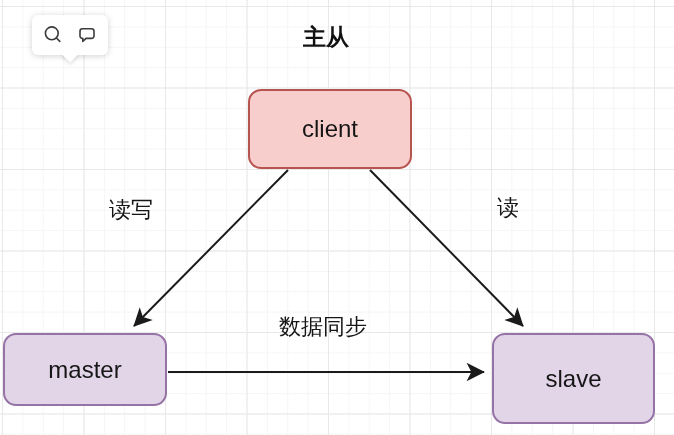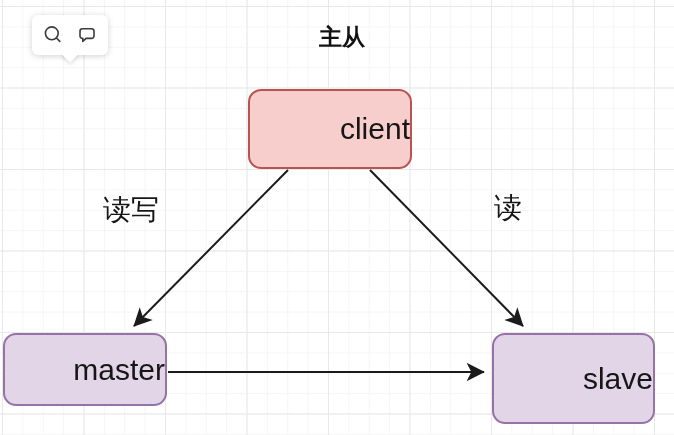--- a/index.html
+++ b/index.html
@@ -18,38 +18,38 @@
       linear-gradient(to bottom, #f5f5f5 1px, transparent 1px);
     background-size: 81.5px 81.5px, 81.5px 81.5px, 20.375px 20.375px, 20.375px 20.375px;
     background-position: 2px 6px;
   }
   .edges { position: absolute; left: 0; top: 0; pointer-events: none; }
   .edges line { stroke: #1a1a1a; stroke-width: 2; }
 
   .node {
     position: absolute; box-sizing: border-box;
     border: 2.5px solid; border-radius: 13px;
-    display: flex; align-items: center; justify-content: flex-end;
-    font-size: 30px; color: #161616; cursor: default;
+    display: flex; align-items: center; justify-content: center;
+    font-size: 24px; color: #161616; cursor: default;
   }
   .node-client { left: 248px; top: 89px; width: 164px; height: 80px;
     background: #f8cecc; border-color: #b85450; }
   .node-master { left: 3px; top: 333px; width: 164px; height: 73px;
     background: #e1d5e7; border-color: #9673a6; }
   .node-slave  { left: 492px; top: 333px; width: 163px; height: 91px;
     background: #e1d5e7; border-color: #9673a6; }
 
   .diagram-title {
     position: absolute; left: 326px; top: 37px;
     transform: translate(-50%, -50%);
-    font-size: 23px; font-weight: bold; color: #111111; white-space: nowrap; margin-left: 16px;
+    font-size: 23px; font-weight: bold; color: #111111; white-space: nowrap;
   }
   .edge-label {
     position: absolute; transform: translate(-50%, -50%);
-    font-size: 28px; color: #161616; white-space: nowrap;
+    font-size: 22px; color: #161616; white-space: nowrap;
   }
   .lbl-read-write { left: 131px; top: 210px; }
   .lbl-read       { left: 508px; top: 208px; }
   .lbl-sync       { left: 323px; top: 327px; }
 
   .toolbar {
     position: absolute; left: 32px; top: 15px; width: 76px; height: 40px;
     background: #ffffff; border-radius: 6px; z-index: 2;
     box-shadow: 0 1px 6px rgba(0,0,0,0.18);
     display: flex; align-items: center; justify-content: center; gap: 12px;
@@ -87,20 +87,21 @@
   </div>
   <div class="node node-master">
     <span>master</span>
   </div>
   <div class="node node-slave">
     <span>slave</span>
   </div>
 
   <div class="edge-label lbl-read-write">读写</div>
   <div class="edge-label lbl-read">读</div>
+  <div class="edge-label lbl-sync">数据同步</div>
 
   <div class="toolbar">
     <svg class="tool-icon" width="22" height="22" viewBox="0 0 22 22">
       <circle cx="9.8" cy="9.3" r="6.4"></circle>
       <line x1="14.4" y1="14" x2="17.8" y2="17.4"></line>
     </svg>
     <svg class="tool-icon" width="22" height="22" viewBox="0 0 22 22">
       <path d="M6.4 4.8 h9.2 a2.4 2.4 0 0 1 2.4 2.4 v4.8 a2.4 2.4 0 0 1 -2.4 2.4 H10 l-3.2 3 v-3 h-0.4 a2.4 2.4 0 0 1 -2.4 -2.4 V7.2 a2.4 2.4 0 0 1 2.4 -2.4 Z"></path>
     </svg>
   </div>

